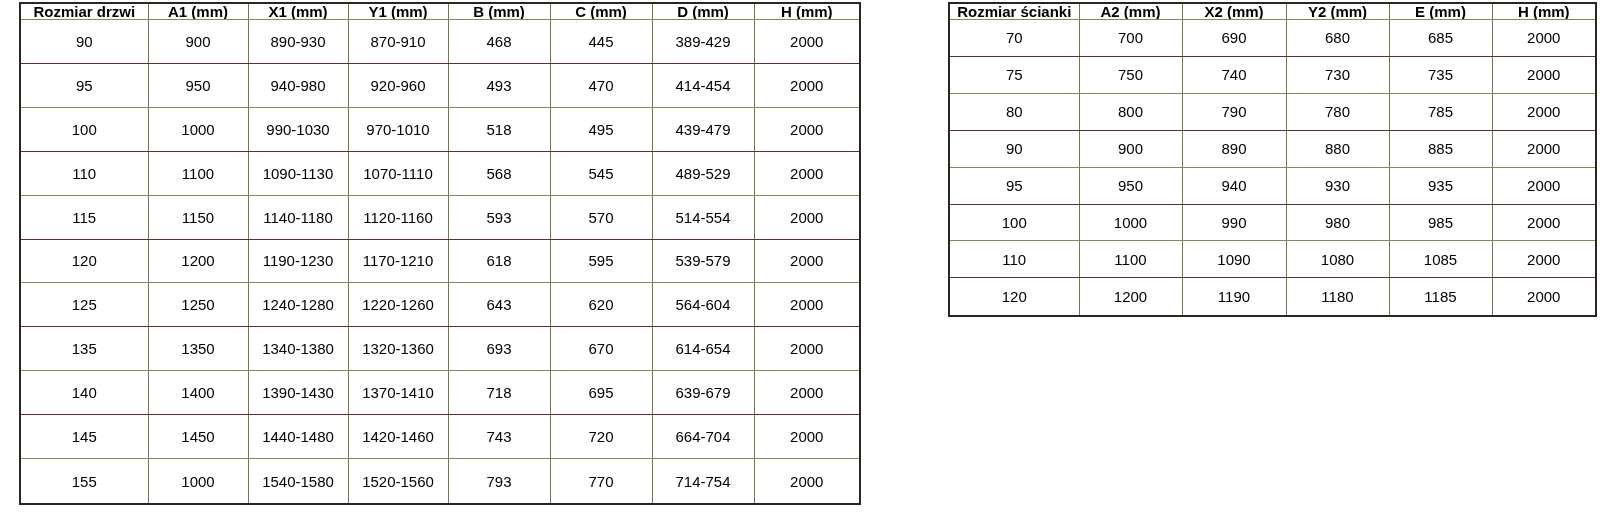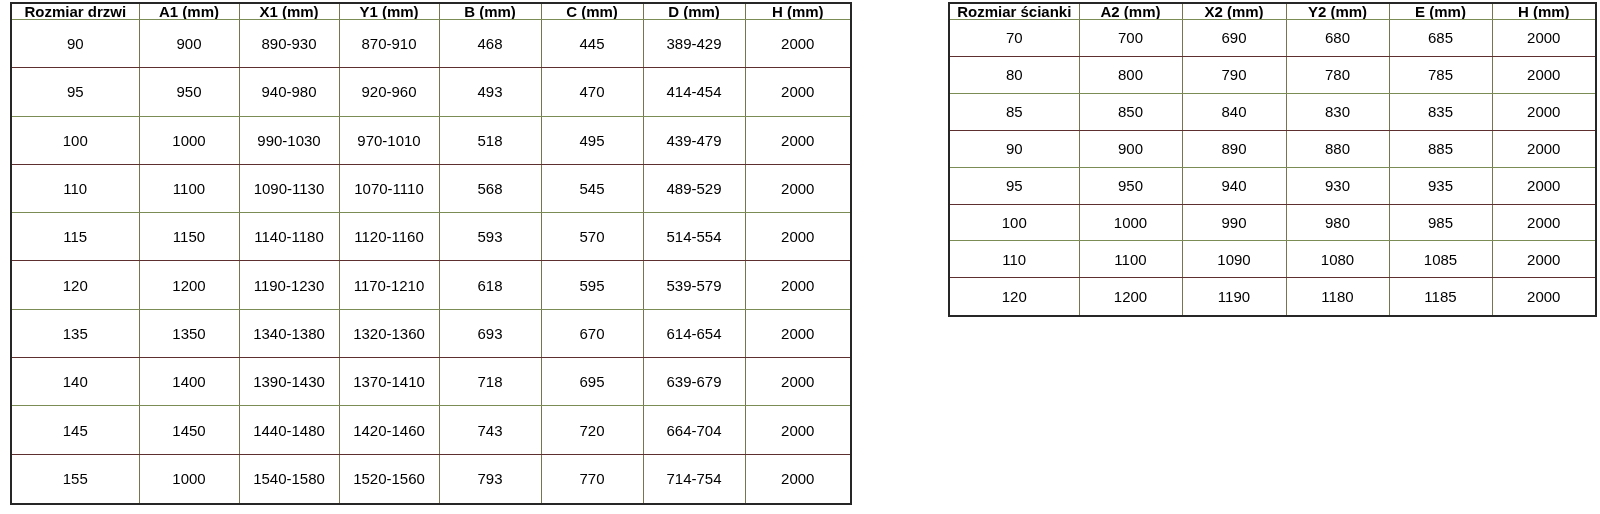--- a/index.html
+++ b/index.html
@@ -25,21 +25,21 @@
     overflow: hidden;
   }
   table.dims-table {
     position: absolute;
     border-collapse: collapse;
     table-layout: fixed;
     background: var(--bg-color);
     border: 2px solid var(--border-outer);
   }
   #left-table {
-    left: 10px;
+    left: 19px;
     top: 2px;
     width: 840px;
     height: 503px;
   }
   #right-table {
     left: 948px;
     top: 2px;
     width: 647px;
     height: 315px;
   }
@@ -147,20 +147,30 @@
           <td>120</td>
           <td>1200</td>
           <td>1190-1230</td>
           <td>1170-1210</td>
           <td>618</td>
           <td>595</td>
           <td>539-579</td>
           <td>2000</td>
         </tr>
         <tr>
+          <td>125</td>
+          <td>1250</td>
+          <td>1240-1280</td>
+          <td>1220-1260</td>
+          <td>643</td>
+          <td>620</td>
+          <td>564-604</td>
+          <td>2000</td>
+        </tr>
+        <tr>
           <td>135</td>
           <td>1350</td>
           <td>1340-1380</td>
           <td>1320-1360</td>
           <td>693</td>
           <td>670</td>
           <td>614-654</td>
           <td>2000</td>
         </tr>
         <tr>
@@ -217,36 +227,36 @@
       <tbody>
         <tr>
           <td>70</td>
           <td>700</td>
           <td>690</td>
           <td>680</td>
           <td>685</td>
           <td>2000</td>
         </tr>
         <tr>
+          <td>75</td>
+          <td>750</td>
+          <td>740</td>
+          <td>730</td>
+          <td>735</td>
+          <td>2000</td>
+        </tr>
+        <tr>
           <td>80</td>
           <td>800</td>
           <td>790</td>
           <td>780</td>
           <td>785</td>
           <td>2000</td>
         </tr>
         <tr>
-          <td>85</td>
-          <td>850</td>
-          <td>840</td>
-          <td>830</td>
-          <td>835</td>
-          <td>2000</td>
-        </tr>
-        <tr>
           <td>90</td>
           <td>900</td>
           <td>890</td>
           <td>880</td>
           <td>885</td>
           <td>2000</td>
         </tr>
         <tr>
           <td>95</td>
           <td>950</td>

